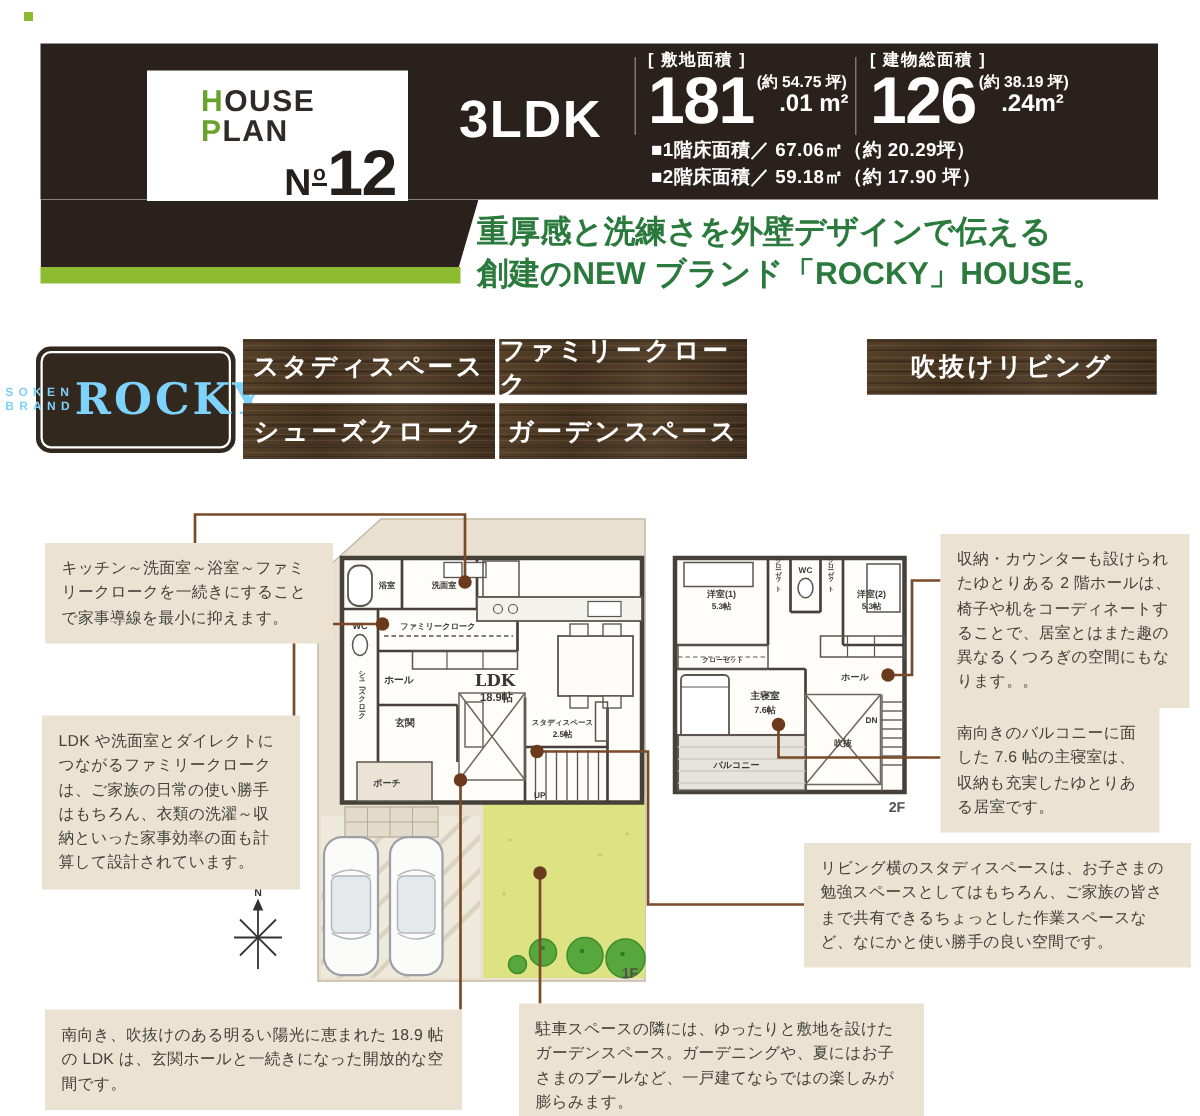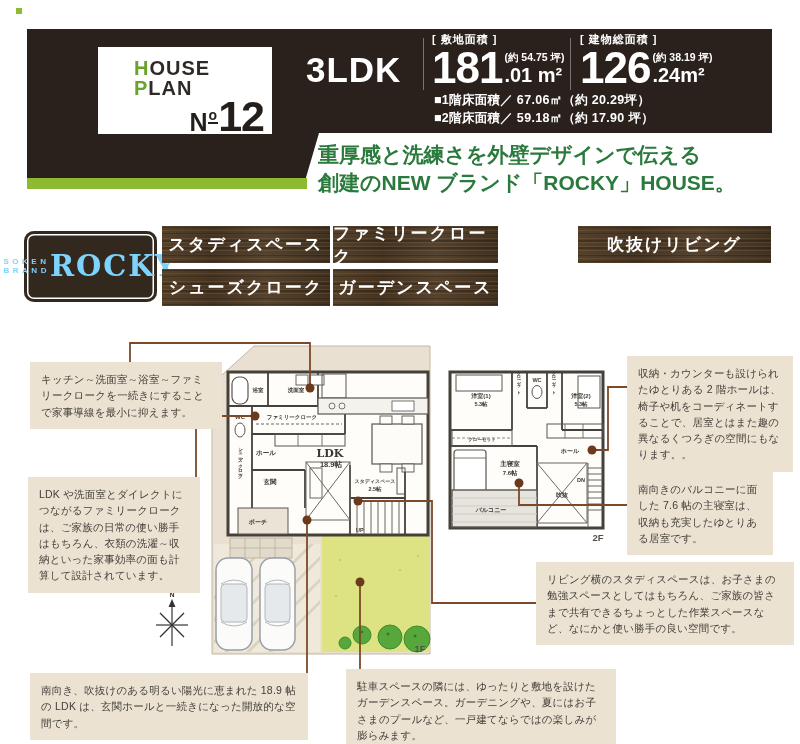--- a/index.html
+++ b/index.html
@@ -16,30 +16,30 @@
   .plan-card{position:absolute;left:98px;top:47px;width:174px;height:87px;background:#ffffff;}
   .hp-lines{position:absolute;left:36px;top:11px;font-weight:800;font-size:20px;line-height:1.0;
             letter-spacing:1px;color:#2f2a26;}
   .hp-lines .g{color:#6aa32c;}
   .hp-no{position:absolute;right:8px;bottom:1px;display:flex;align-items:flex-end;color:#241f1b;}
   .no-n{font-weight:800;font-size:25px;line-height:.85;}
   .no-o{font-weight:800;font-size:14px;line-height:1;border-bottom:2.5px solid #241f1b;
         transform:translateY(-9px);padding:0 1px;}
   .no-num{font-weight:800;font-size:43px;line-height:.8;letter-spacing:-1px;}
 
-  .hdr-ldk{position:absolute;left:306px;top:50px;color:#ffffff;font-weight:800;font-size:35px;letter-spacing:1px;}
+  .hdr-ldk{position:absolute;left:306px;top:60px;color:#ffffff;font-weight:800;font-size:35px;letter-spacing:1px;}
   .vdiv{position:absolute;top:38px;height:52px;width:1px;background:rgba(255,255,255,.38);}
 
   .area-block{position:absolute;top:32px;color:#ffffff;}
   .area-label{font-size:11px;font-weight:700;letter-spacing:1px;margin-bottom:1px;}
-  .area-row{display:flex;align-items:center;}
+  .area-row{display:flex;align-items:flex-start;}
   .area-int{font-weight:800;font-size:44px;line-height:.92;letter-spacing:-1px;}
   .area-col{display:flex;flex-direction:column;align-items:flex-start;margin-left:2px;}
   .area-approx{font-size:10.5px;font-weight:700;}
-  .area-dec{font-size:20px;font-weight:800;line-height:1.05;}
+  .area-dec{font-size:16px;font-weight:800;line-height:1.05;margin-left:15px;}
 
   .floor-lines{position:absolute;left:434px;top:92px;color:#ffffff;font-size:12.5px;font-weight:700;
                line-height:1.42;letter-spacing:.3px;}
 
   .headline{position:absolute;left:318px;top:141px;color:#2b7a3d;font-weight:800;font-size:21px;line-height:1.35;}
 
   
   .brand-badge{position:absolute;left:24px;top:231px;width:133px;height:71px;background:#33281e;
                border-radius:10px;box-shadow:inset 0 0 0 3px #33281e, inset 0 0 0 4.5px #ffffff;
                display:flex;flex-direction:row;align-items:center;justify-content:center;color:#7dd3fc;}

